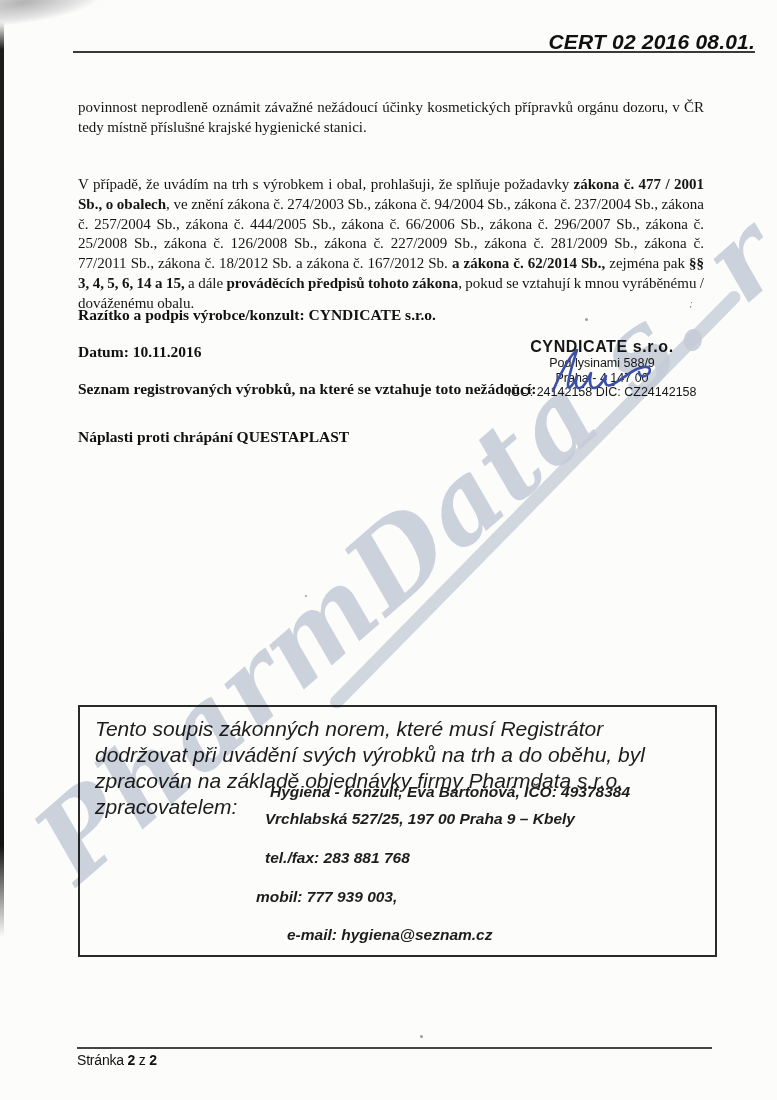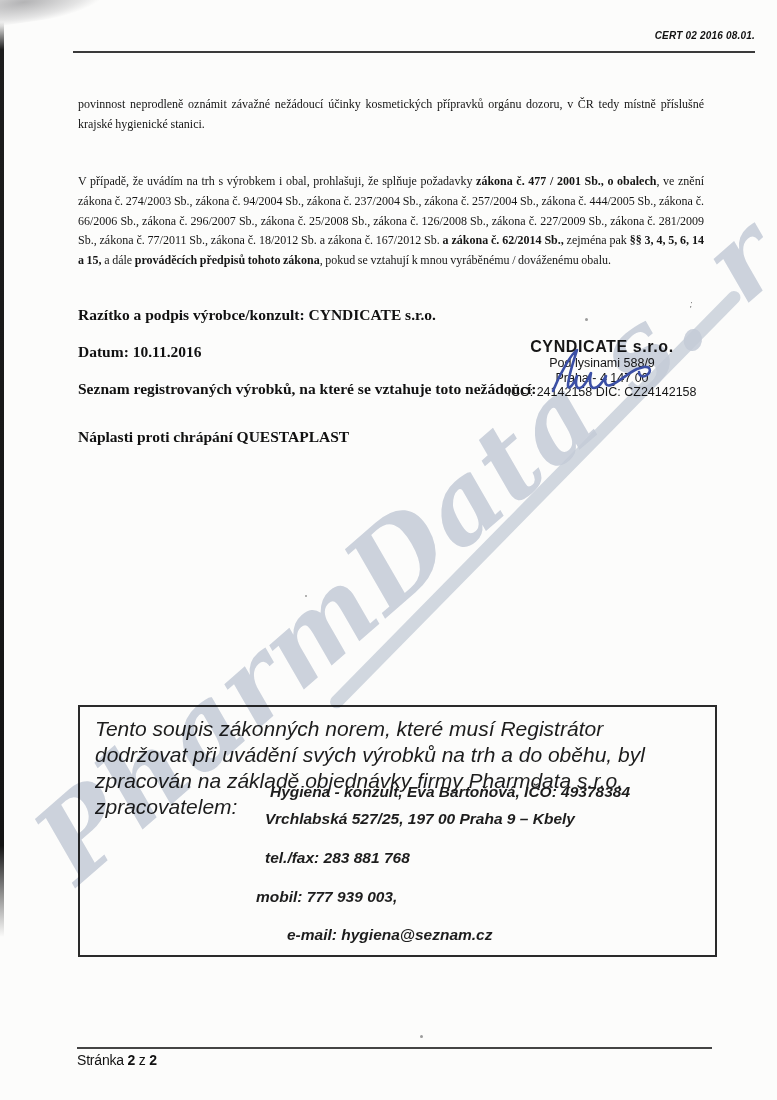--- a/index.html
+++ b/index.html
@@ -20,29 +20,29 @@
   .corner-smudge{
     position:absolute;left:-18px;top:-14px;width:120px;height:34px;
     background:radial-gradient(ellipse at 35% 40%, rgba(90,90,95,.45), rgba(120,120,125,.18) 55%, transparent 75%);
     transform:rotate(-8deg);
   }
   .speck{position:absolute;width:3px;height:3px;border-radius:50%;background:rgba(60,60,60,.5);}
   
   .doc-code{
     position:absolute;top:30px;right:22px;
     font-family:"Liberation Sans", sans-serif;
-    font-weight:bold;font-style:italic;font-size:10px;letter-spacing:.2px;color:#111;
+    font-weight:bold;font-style:italic;font-size:21px;letter-spacing:.2px;color:#111;
   }
   .rule{position:absolute;height:0;border-top:2px solid #2e2e2e;}
   .header-rule{top:51px;left:73px;width:682px;border-top-color:#3a3a3a;}
   .footer-rule{top:1047px;left:77px;width:635px;border-top-color:#444;}
   
   .para{
     position:absolute;left:78px;width:626px;
-    font-size:12px;line-height:19.8px;text-align:justify;word-spacing:-.4px;color:#151515;
+    font-size:15px;line-height:19.8px;text-align:justify;word-spacing:-.4px;color:#151515;
   }
   .p1{top:83px;}
   .p2{top:160px;}
   .boldline{
     position:absolute;left:78px;font-weight:bold;font-size:15.5px;color:#111;white-space:nowrap;
   }
   
   .stamp{
     position:absolute;left:487px;top:302px;width:230px;
     font-family:"Liberation Sans", sans-serif;text-align:center;color:#161616;margin-top:36px;

